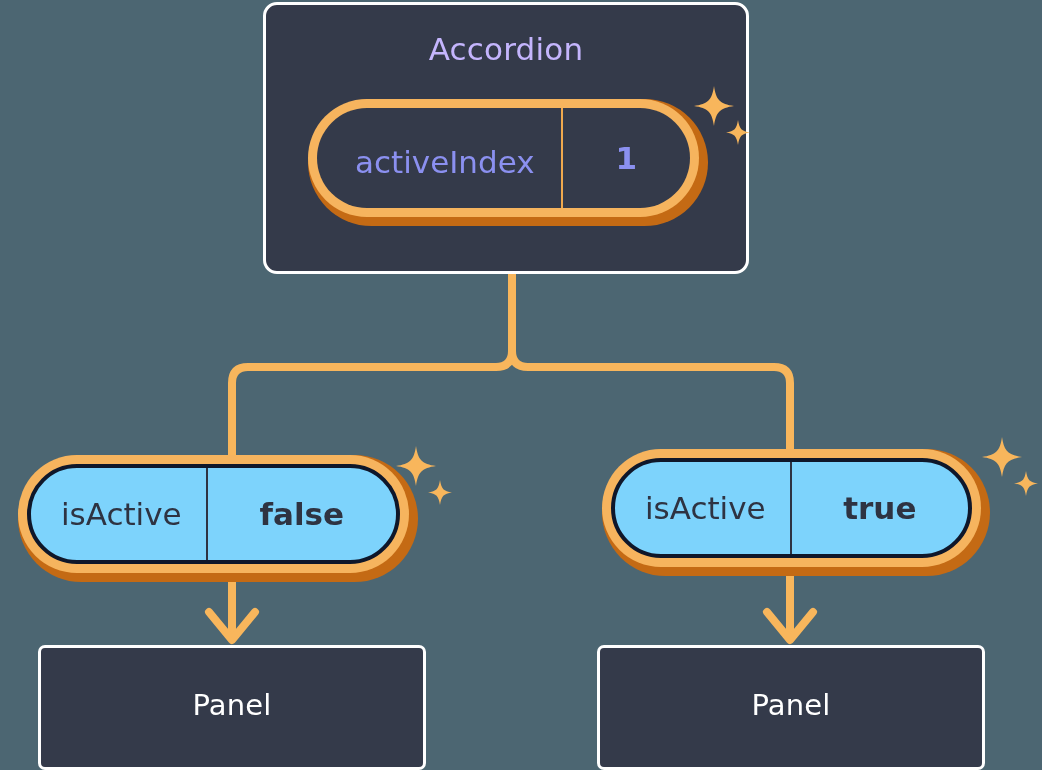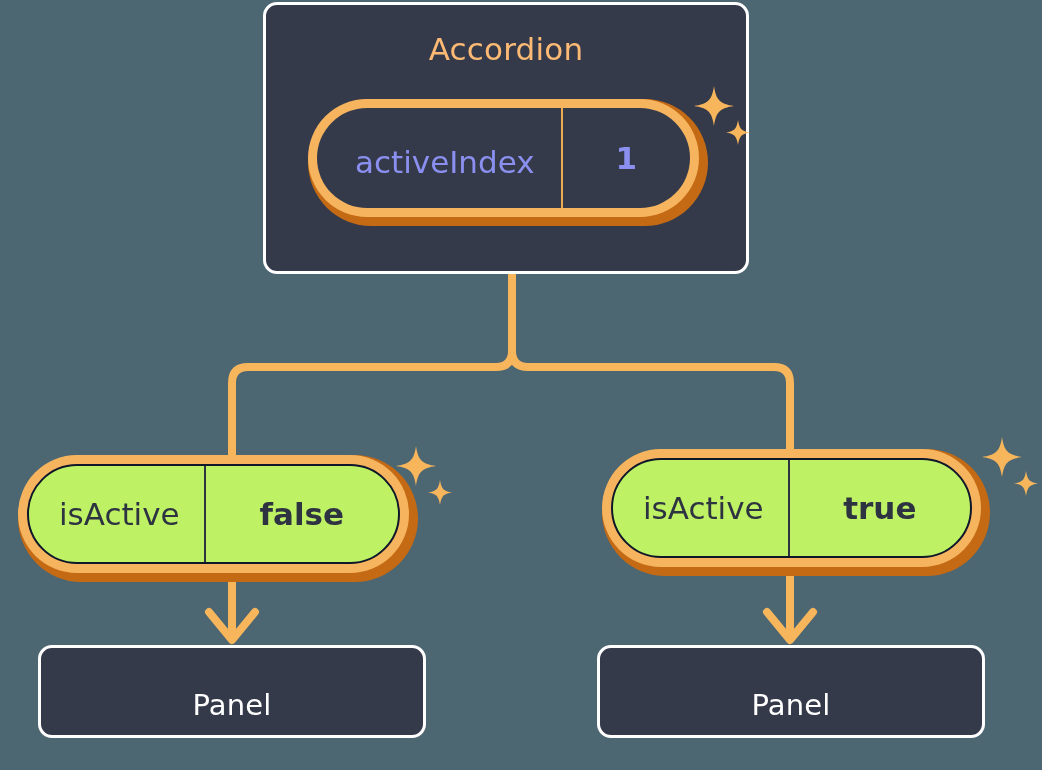--- a/index.html
+++ b/index.html
@@ -47,29 +47,30 @@
     width: 486px;
     height: 272px;
   }
 
   .card-title {
     position: absolute;
     left: 0;
     right: 0;
     top: 26px;
     text-align: center;
-    color: #fdba74;
+    color: #c4b5fd;
     font-size: 31px;
     font-weight: 400;
     letter-spacing: 0.2px;
   }
 
   .panel-card {
     width: 388px;
-    height: 93px;
+    height: 125px;
+    border-radius: 7px;
   }
   #panel-left  { left: 38px;  top: 645px; }
   #panel-right { left: 597px; top: 645px; }
 
   .panel-label {
     position: absolute;
     left: 0;
     right: 0;
     top: 40px;
     text-align: center;
@@ -141,22 +142,22 @@
     flex: 1 1 auto;
     border-left: 2px solid #f0a94e;
     color: #8b90f0;
     font-size: 31px;
     font-weight: 700;
     padding: 0 10px;
   }
 
   
   .pill-purple .pill-inner {
-    background: #bef264;
-    border: 2px solid #0f172a;
+    background: #7dd3fc;
+    border: 4px solid #0f172a;
     text-align: center;
   }
   .pill-purple .pill-key {
     flex: 0 0 auto;
     padding: 0 24px 0 30px;
     color: #2e3342;
     font-size: 31px;
     font-weight: 400;
   }
   .pill-purple .pill-val {

